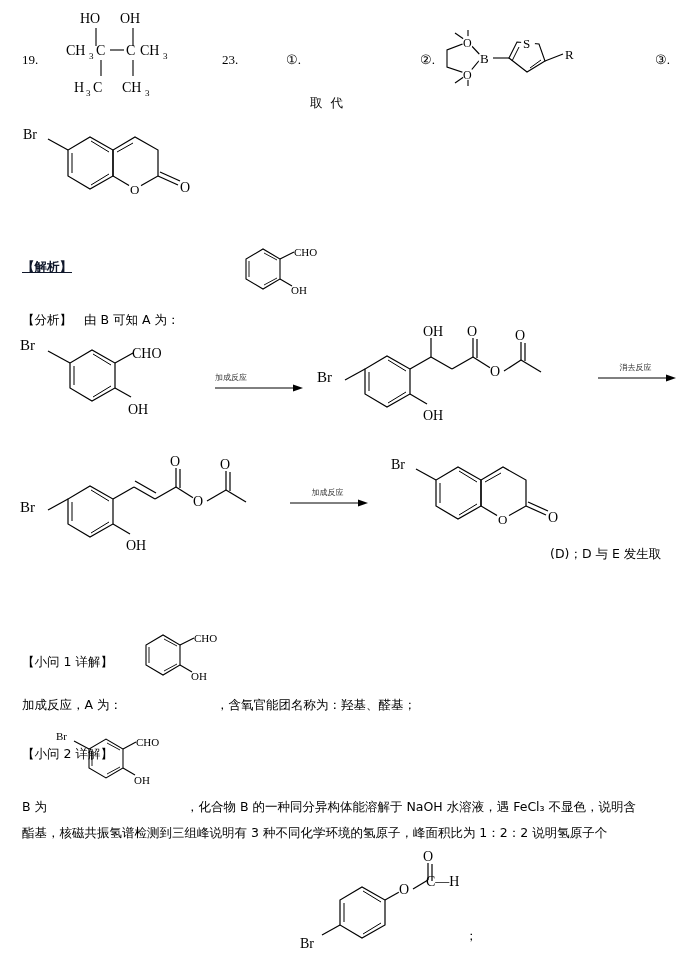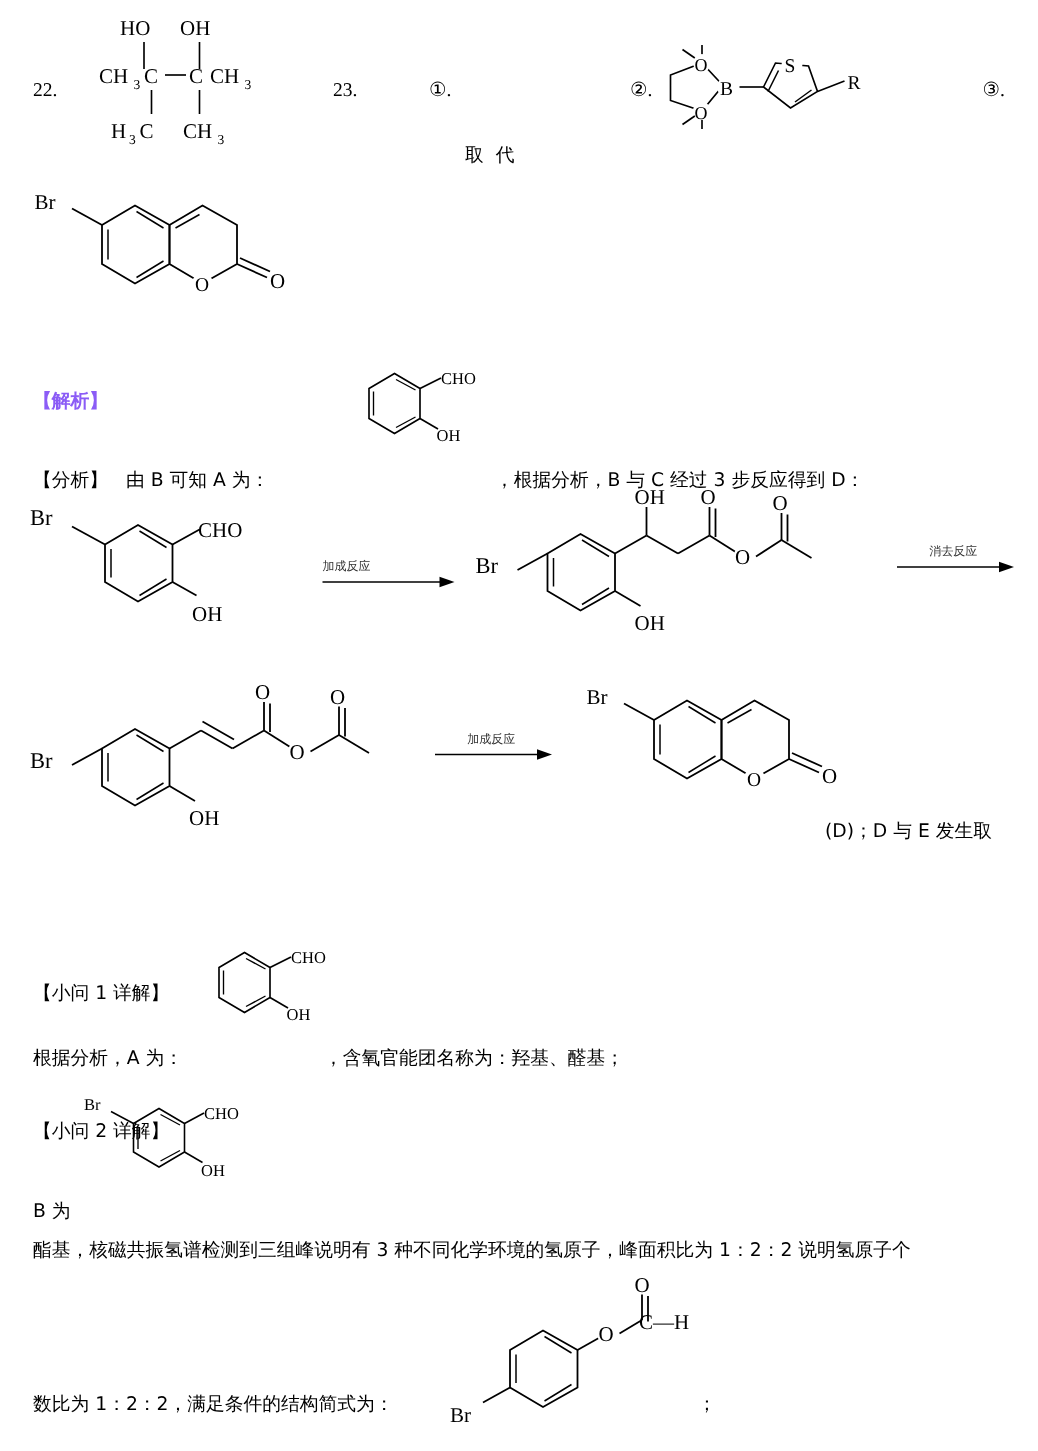--- a/index.html
+++ b/index.html
@@ -16,36 +16,36 @@
     overflow: hidden;
   }
   .page {
     position: relative;
     width: 692px;
     height: 967px;
   }
   .abs { position: absolute; }
   .txt { font-size: 13px; line-height: 1.5; white-space: nowrap; }
   .txt-cn { font-family: "DejaVu Sans", sans-serif; font-size: 12.5px; margin-top: 43px; }
-  .blue { color: #8b5cf6; }
+  .blue { color: #0f172a; text-decoration: underline; }
   svg { display: block; overflow: visible; }
   .struct { position: absolute; }
   .arrowlabel {
     font-family: "DejaVu Sans", sans-serif;
     font-size: 8px;
     color: #333;
     white-space: nowrap;
   }
 </style>
 </head>
 <body>
 
 <div class="page">
 
-  <div class="abs txt" style="left:22px; top:50px;">22.</div>
+  <div class="abs txt" style="left:22px; top:50px;">19.</div>
 
   <div class="struct" style="left:68px; top:8px;">
     <svg width="110" height="100" viewBox="0 0 110 100">
       <text x="12" y="15" font-family="Liberation Serif, serif" font-size="14">HO</text>
       <text x="52" y="15" font-family="Liberation Serif, serif" font-size="14">OH</text>
       <line x1="28" y1="20" x2="28" y2="38" stroke="#000" stroke-width="1.1"></line>
       <line x1="65" y1="20" x2="65" y2="38" stroke="#000" stroke-width="1.1"></line>
       <text x="-2" y="47" font-family="Liberation Serif, serif" font-size="14">CH</text>
       <text x="21" y="51" font-family="Liberation Serif, serif" font-size="9">3</text>
       <text x="28" y="47" font-family="Liberation Serif, serif" font-size="14">C</text>
@@ -136,21 +136,20 @@
       <line x1="21" y1="15" x2="21" y2="31" stroke="#000" stroke-width="0.9"></line>
       <line x1="36" y1="7" x2="49" y2="14" stroke="#000" stroke-width="0.9"></line>
       <line x1="36" y1="39" x2="49" y2="32" stroke="#000" stroke-width="0.9"></line>
       <line x1="52" y1="13" x2="66" y2="6" stroke="#000" stroke-width="1.1"></line>
       <text x="66" y="10" font-family="Liberation Serif, serif" font-size="11">CHO</text>
       <line x1="52" y1="33" x2="64" y2="40" stroke="#000" stroke-width="1.1"></line>
       <text x="63" y="48" font-family="Liberation Serif, serif" font-size="11">OH</text>
     </svg>
   </div>
 
-  <div class="abs txt txt-cn" style="left:330px; top:268px;">，根据分析，B 与 C 经过 3 步反应得到 D：</div>
 
   <div class="struct" style="left:18px; top:330px;">
     <svg width="170" height="100" viewBox="0 0 170 100">
       <text x="2" y="20" font-family="Liberation Serif, serif" font-size="15">Br</text>
       <line x1="30" y1="21" x2="52" y2="33" stroke="#000" stroke-width="1.2"></line>
       <polygon points="52,33 52,58 74,71 97,58 97,33 74,20" fill="none" stroke="#000" stroke-width="1.2"></polygon>
       <line x1="56" y1="36" x2="56" y2="55" stroke="#000" stroke-width="1"></line>
       <line x1="75" y1="24" x2="93" y2="35" stroke="#000" stroke-width="1"></line>
       <line x1="75" y1="67" x2="93" y2="56" stroke="#000" stroke-width="1"></line>
       <line x1="97" y1="33" x2="115" y2="23" stroke="#000" stroke-width="1.2"></line>
@@ -261,21 +260,21 @@
     </svg>
   </div>
 
   <div class="abs txt txt-cn" style="left:550px; top:502px;">
     <span>(D)</span><span>；D 与 E 发生取</span>
   </div>
 
 
   <div class="abs txt txt-cn" style="left:22px; top:610px;">【小问 1 详解】</div>
 
-  <div class="abs txt txt-cn" style="left:22px; top:653px;">根据分析，A 为：</div>
+  <div class="abs txt txt-cn" style="left:22px; top:653px;">加成反应，A 为：</div>
 
   <div class="struct" style="left:128px; top:632px;">
     <svg width="95" height="52" viewBox="0 0 95 52">
       <polygon points="18,13 18,33 35,43 52,33 52,13 35,3" fill="none" stroke="#000" stroke-width="1.1"></polygon>
       <line x1="21" y1="15" x2="21" y2="31" stroke="#000" stroke-width="0.9"></line>
       <line x1="36" y1="7" x2="49" y2="14" stroke="#000" stroke-width="0.9"></line>
       <line x1="36" y1="39" x2="49" y2="32" stroke="#000" stroke-width="0.9"></line>
       <line x1="52" y1="13" x2="66" y2="6" stroke="#000" stroke-width="1.1"></line>
       <text x="66" y="10" font-family="Liberation Serif, serif" font-size="11">CHO</text>
       <line x1="52" y1="33" x2="64" y2="40" stroke="#000" stroke-width="1.1"></line>
@@ -297,24 +296,24 @@
       <line x1="36" y1="25" x2="36" y2="40" stroke="#000" stroke-width="0.9"></line>
       <line x1="51" y1="17" x2="64" y2="24" stroke="#000" stroke-width="0.9"></line>
       <line x1="51" y1="48" x2="64" y2="41" stroke="#000" stroke-width="0.9"></line>
       <line x1="67" y1="23" x2="80" y2="16" stroke="#000" stroke-width="1.05"></line>
       <text x="80" y="20" font-family="Liberation Serif, serif" font-size="11">CHO</text>
       <line x1="67" y1="42" x2="79" y2="49" stroke="#000" stroke-width="1.05"></line>
       <text x="78" y="58" font-family="Liberation Serif, serif" font-size="11">OH</text>
     </svg>
   </div>
 
+  <div class="abs txt txt-cn" style="left:186px; top:755px;">，化合物 B 的一种同分异构体能溶解于 NaOH 水溶液，遇 FeCl₃ 不显色，说明含</div>
 
   <div class="abs txt txt-cn" style="left:22px; top:781px;">酯基，核磁共振氢谱检测到三组峰说明有 3 种不同化学环境的氢原子，峰面积比为 1：2：2 说明氢原子个</div>
 
-  <div class="abs txt txt-cn" style="left:22px; top:884px;">数比为 1：2：2，满足条件的结构简式为：</div>
 
   <div class="struct" style="left:300px; top:845px;">
     <svg width="170" height="110" viewBox="0 0 170 110">
 
       <polygon points="40,55 40,80 62,93 85,80 85,55 62,42" fill="none" stroke="#000" stroke-width="1.2"></polygon>
       <line x1="44" y1="58" x2="44" y2="77" stroke="#000" stroke-width="1"></line>
       <line x1="63" y1="46" x2="81" y2="57" stroke="#000" stroke-width="1"></line>
       <line x1="63" y1="89" x2="81" y2="78" stroke="#000" stroke-width="1"></line>
 
       <line x1="40" y1="80" x2="22" y2="90" stroke="#000" stroke-width="1.2"></line>

